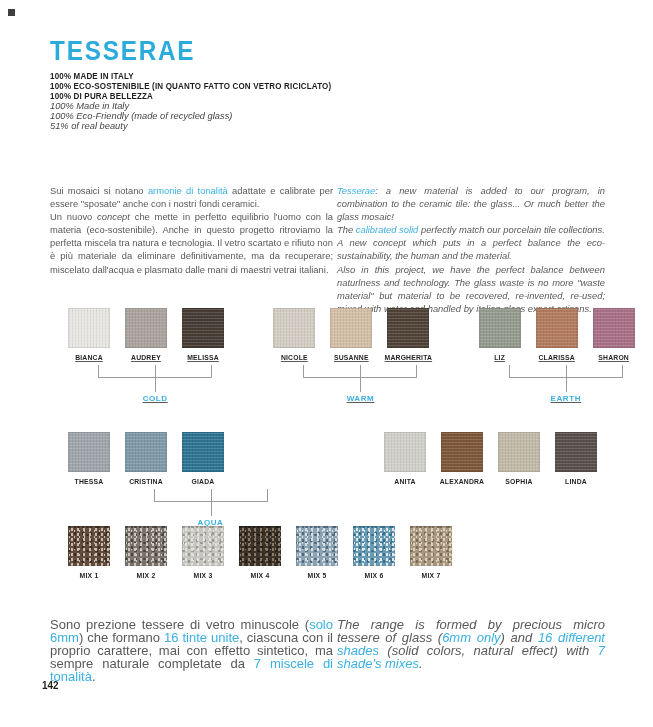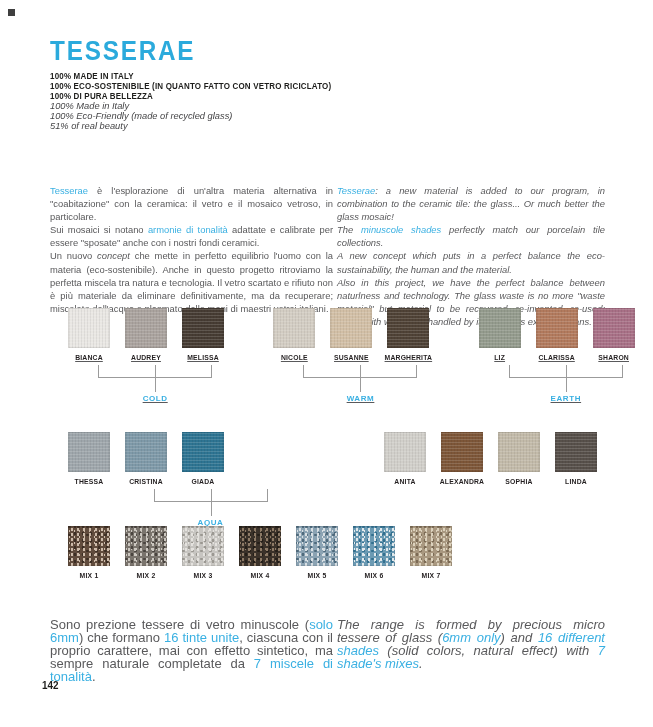--- a/index.html
+++ b/index.html
@@ -82,27 +82,26 @@
     <div>100% DI PURA BELLEZZA</div>
   </div>
 
   <div class="claims-italic">
     <div>100% Made in Italy</div>
     <div>100% Eco-Friendly (made of recycled glass)</div>
     <div>51% of real beauty</div>
   </div>
 
   <div class="col col-it">
-      <p><span class="a">Tesserae</span><span> è l'esplorazione di un'altra materia alternativa in "coabitazione" con la ceramica: il vetro e il mosaico vetroso, in particolare.</span></p>
       <p><span>Sui mosaici si notano </span><span class="a">armonie di tonalità</span><span> adattate e calibrate per essere "sposate" anche con i nostri fondi ceramici.</span></p>
       <p><span>Un nuovo </span><span class="i">concept</span><span> che mette in perfetto equilibrio l'uomo con la materia (eco-sostenibile). Anche in questo progetto ritroviamo la perfetta miscela tra natura e tecnologia. Il vetro scartato e rifiuto non è più materiale da eliminare definitivamente, ma da recuperare; miscelato dall'acqua e plasmato dalle mani di maestri vetrai italiani.</span></p>
     </div>
   <div class="col col-en">
       <p><span class="a">Tesserae</span><span>: a new material is added to our program, in combination to the ceramic tile: the glass... Or much better the glass mosaic!</span></p>
-      <p><span>The </span><span class="a">minuscole shades</span><span> perfectly match our porcelain tile collections.</span></p>
+      <p><span>The </span><span class="a">calibrated solid</span><span> perfectly match our porcelain tile collections.</span></p>
       <p><span>A new concept which puts in a perfect balance the eco-sustainability, the human and the material.</span></p>
       <p><span>Also in this project, we have the perfect balance between naturlness and technology. The glass waste is no more "waste material" but material to be recovered, re-invented, re-used; mixed with water and handled by italian glass expert artisans.</span></p>
     </div>
 
   <div class="palette-row row-0">
       <div class="swatch-group">
         <div class="cell">
           <div class="swatch solid" style="background-color: rgb(233, 231, 227);"></div>
           <div class="swatch-label">BIANCA</div>
         </div>

